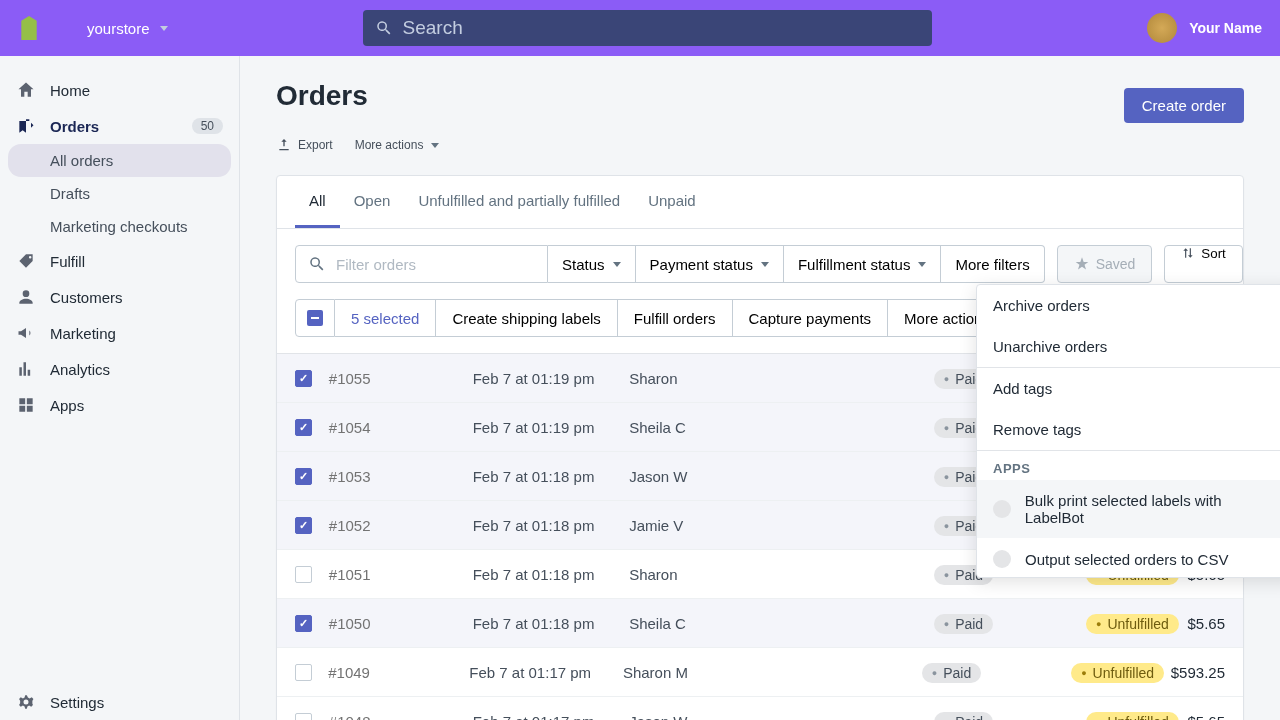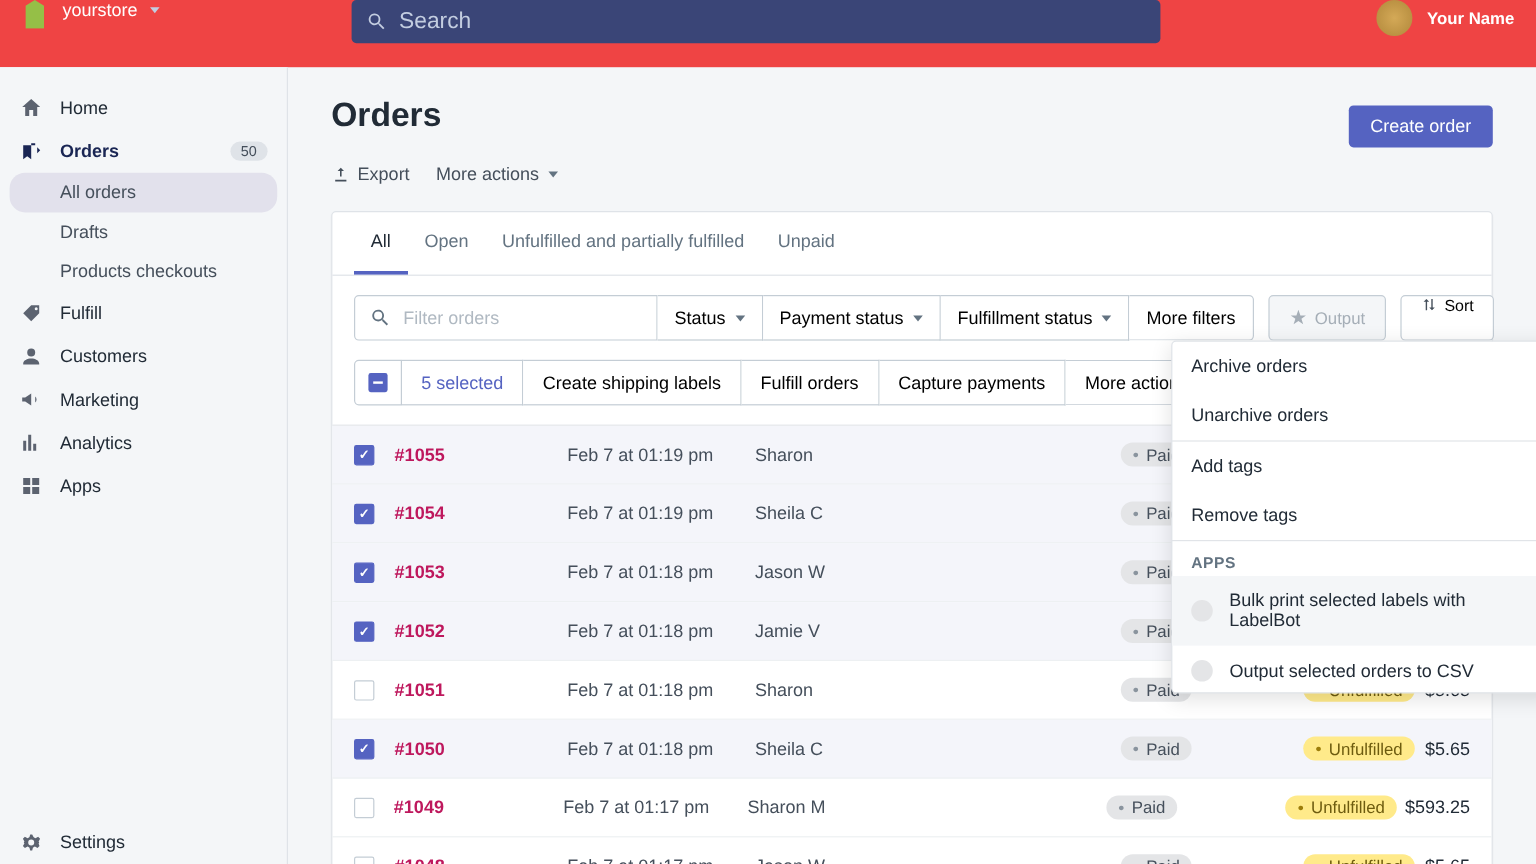--- a/index.html
+++ b/index.html
@@ -1,17 +1,17 @@
 <!DOCTYPE html>
 <html><head>
 <meta charset="utf-8">
 <style>
 * { box-sizing: border-box; margin: 0; padding: 0; }
 body { font-family: -apple-system, BlinkMacSystemFont, 'Segoe UI', sans-serif; font-size: 14px; color: #212b36; background: #f4f6f8; overflow: hidden; }
-.topbar { height: 56px; background: #ef4444; display: flex; align-items: flex-start; padding: 0 18px; }
+.topbar { height: 56px; background: #8b5cf6; display: flex; align-items: center; padding: 0 18px; gap: 35px; }
 .logo { width: 22px; height: 24px; background: #95bf47; border-radius: 2px; margin-right: 12px; clip-path: polygon(50% 0%, 85% 20%, 85% 100%, 15% 100%, 15% 20%); }
 .store-selector { color: #fff; font-weight: 500; font-size: 15px; display: flex; align-items: center; cursor: pointer; }
 .store-selector .chev { margin-left: 10px; color:#c3cde0; }
 .search-wrap { flex: 1; margin: 0 180px 0 160px; }
 .search-input-box { background: #3a4577; border-radius: 4px; height: 36px; display: flex; align-items: center; padding: 0 12px; }
 .search-input-box svg { fill: #c3cde0; width: 18px; height: 18px; }
 .search-input-box input { flex: 1; background: transparent; border: none; outline: none; color: #fff; font-size: 19px; margin-left: 10px; }
 .search-input-box input::placeholder { color: #c3cde0; }
 .user { margin-left: auto; display: flex; align-items: center; color: #fff; font-weight: 600; font-size: 14px; }
 .avatar { width: 30px; height: 30px; border-radius: 50%; background: radial-gradient(circle, #d4a957, #b0873a); margin-right: 12px; }
@@ -22,21 +22,21 @@
 .nav-item.active { background: #e2e1ec; border-radius: 13px; margin: 0 8px; padding-left: 42px; }
 .nav-item.current { font-weight: 600; color: #1a2654; }
 .nav-item .nav-icon { width: 20px; height: 20px; margin-right: 14px; fill: #5c6370; }
 .nav-item.current .nav-icon { fill: #1a2654; }
 .nav-badge { margin-left: auto; background: #dfe3e8; padding: 1px 9px; border-radius: 10px; font-size: 12px; font-weight: 500; color: #454f5b; }
 .spacer { flex: 1; }
 .main { flex: 1; overflow-y: hidden; padding: 24px 36px 0; position: relative; }
 .page-header { display: flex; align-items: flex-start; }
 .page-title { font-size: 28px; font-weight: 600; }
 .create-btn { margin-left: auto; background: #5563c1; color: #fff; border: none; padding: 9px 18px; border-radius: 4px; font-size: 15px; font-weight: 500; cursor: pointer; margin-top: 8px; }
-.page-actions { display: flex; align-items: center; margin-top: 14px; gap: 22px; color: #454f5b; font-size: 15px; }
+.page-actions { display: flex; align-items: center; margin-top: 14px; gap: 22px; color: #454f5b; font-size: 12px; }
 .page-actions .action { display: flex; align-items: center; cursor: pointer; }
 .page-actions svg { width: 16px; height: 16px; margin-right: 6px; fill: #454f5b; }
 .card { background: #fff; border: 1px solid #dfe3e8; border-radius: 4px; margin-top: 22px; box-shadow: 0 1px 2px rgba(0,0,0,0.04); }
 .tabs { display: flex; border-bottom: 1px solid #dfe3e8; padding: 0 18px; }
 .tab { padding: 16px 14px; font-size: 15px; color: #637381; cursor: pointer; border-bottom: 3px solid transparent; }
 .tab.active { color: #212b36; font-weight: 500; border-bottom-color: #5563c1; }
 .filters { display: flex; padding: 16px 18px; gap: 0; }
 .filter-input { flex: 1; border: 1px solid #c4cdd5; border-radius: 4px 0 0 4px; height: 38px; display: flex; align-items: center; padding: 0 12px; }
 .filter-input svg { width: 18px; height: 18px; fill: #637381; }
 .filter-input input { flex: 1; border: none; outline: none; margin-left: 10px; font-size: 15px; }
@@ -56,21 +56,21 @@
 .bulk-btn.selected-count { color: #5563c1; font-weight: 500; cursor: default; }
 .bulk-btn:last-child { border-radius: 0 4px 4px 0; }
 .bulk-btn .chev { margin-left: 6px; color:#637381; }
 .table-body { border-top: 1px solid #e1e4e8; }
 .row { display: flex; align-items: center; padding: 12px 18px; border-bottom: 1px solid #edf0f2; font-size: 15px; height: 49px; }
 .row.selected { background: #f4f5fa; }
 .row .cb { width: 40px; }
 .checkbox { width: 17px; height: 17px; border: 1px solid #c4cdd5; border-radius: 2px; cursor: pointer; }
 .checkbox.checked { background: #5563c1; border-color: #5563c1; display:flex; align-items:center; justify-content:center; }
 .checkbox.checked::after { content:'✓'; color:#fff; font-size:11px; font-weight:bold; }
-.row .order-id { width: 170px; color: #be185d; font-weight: 700; cursor: pointer; }
+.row .order-id { width: 170px; color: #737373; font-weight: 400; cursor: pointer; }
 .row .date { width: 185px; color: #454f5b; }
 .row .cust { width: 360px; color: #454f5b; }
 .row .pay { width: 180px; }
 .row .fulfil { width: 120px; }
 .row .total { flex:1; text-align:right; color:#212b36; }
 .badge-paid { background: #e4e5e7; color: #454f5b; padding: 2px 10px; border-radius: 12px; font-size: 14px; display: inline-flex; align-items:center;}
 .badge-paid::before { content:'●'; font-size:9px; margin-right:6px; color:#8a949e;}
 .badge-unf { background: #ffea8a; color: #6e5c0f; padding: 2px 10px; border-radius: 12px; font-size: 14px; display: inline-flex; align-items:center;}
 .badge-unf::before { content:'●'; font-size:9px; margin-right:6px; color:#9c7d0a;}
 .dropdown { position: absolute; top: 228px; left: 736px; width: 322px; background: #fff; border: 1px solid #dfe3e8; border-radius: 4px; box-shadow: 0 4px 18px rgba(0,0,0,0.12); z-index: 10; }
@@ -125,21 +125,21 @@
           <span>Orders</span>
           <span class="nav-badge">50</span>
         </div>
         <div class="nav-item sub active">
           <span>All orders</span>
         </div>
         <div class="nav-item sub">
           <span>Drafts</span>
         </div>
         <div class="nav-item sub">
-          <span>Products checkouts</span>
+          <span>Marketing checkouts</span>
         </div>
         <div class="nav-item">
           <svg class="nav-icon" viewBox="0 0 24 24">
             <path d="M20 4h-8l-8 8 8 8 8-8V4zm-3 5a1.5 1.5 0 1 1 0-3 1.5 1.5 0 0 1 0 3z"></path>
           </svg>
           <span>Fulfill</span>
         </div>
         <div class="nav-item">
           <svg class="nav-icon" viewBox="0 0 24 24">
             <path d="M12 12a4 4 0 1 0 0-8 4 4 0 0 0 0 8zm0 2c-4 0-8 2-8 5v1h16v-1c0-3-4-5-8-5z"></path>
@@ -216,21 +216,21 @@
           </button>
         <button class="filter-btn">
             <span>Fulfillment status</span>
             <span class="chev chev-down"></span>
           </button>
         <button class="filter-btn last-of-group">More filters</button>
         <div class="saved-btn">
           <svg viewBox="0 0 24 24">
               <path d="M12 2l2.5 7h7l-5.7 4.2 2.2 7L12 16l-6 4.2 2.2-7L2.5 9h7z"></path>
             </svg>
-          <span>Output</span>
+          <span>Saved</span>
         </div>
         <button class="sort-btn">
           <svg viewBox="0 0 24 24">
               <path d="M8 4l-4 4h3v12h2V8h3L8 4zm8 16l4-4h-3V4h-2v12h-3l4 4z"></path>
             </svg>
           <span>Sort</span>
         </button>
       </div>
       <div class="bulk-bar">
         <div class="bulk-check">

